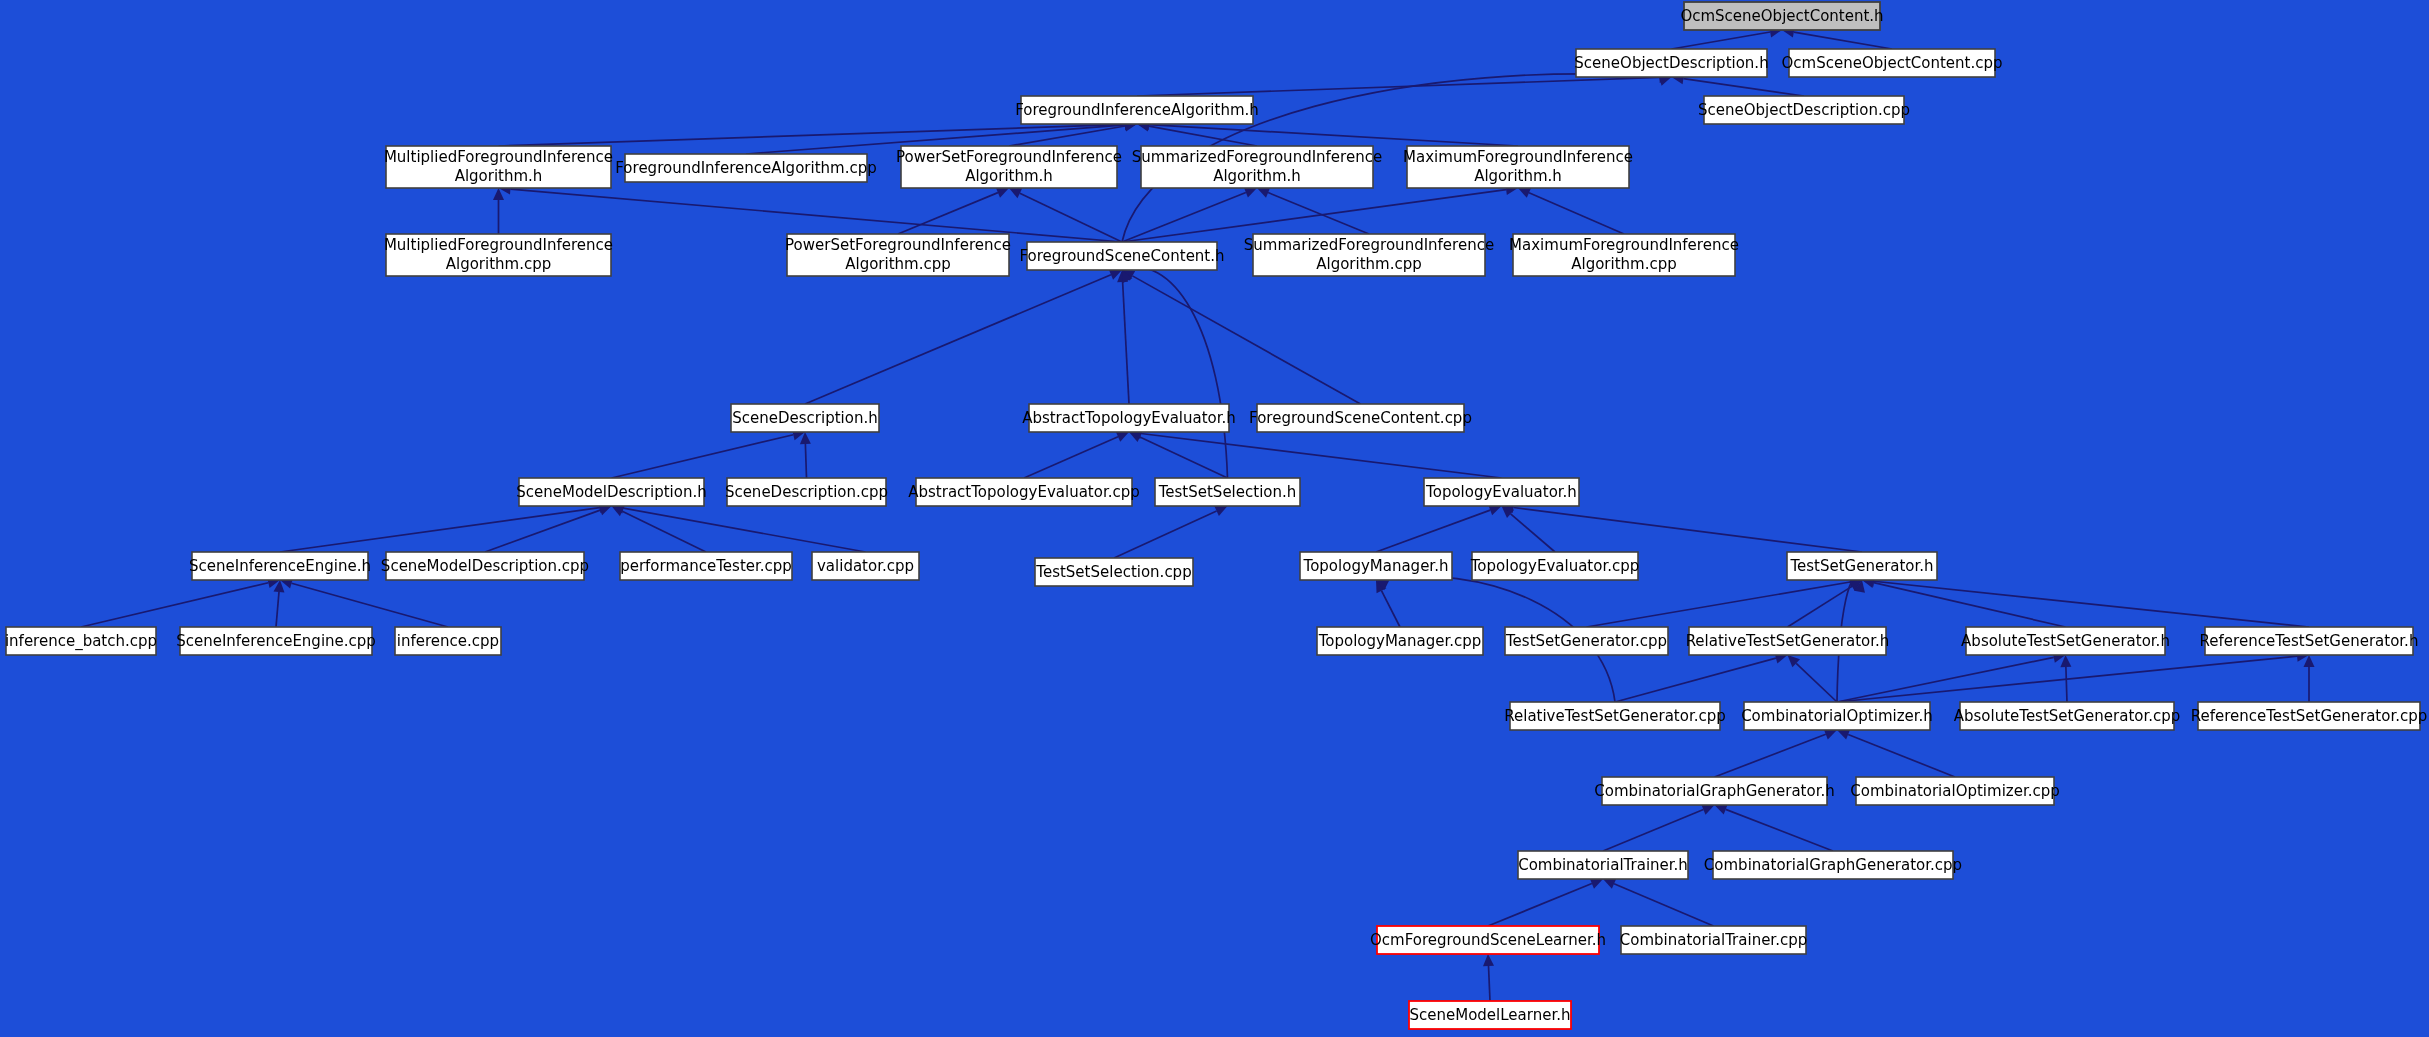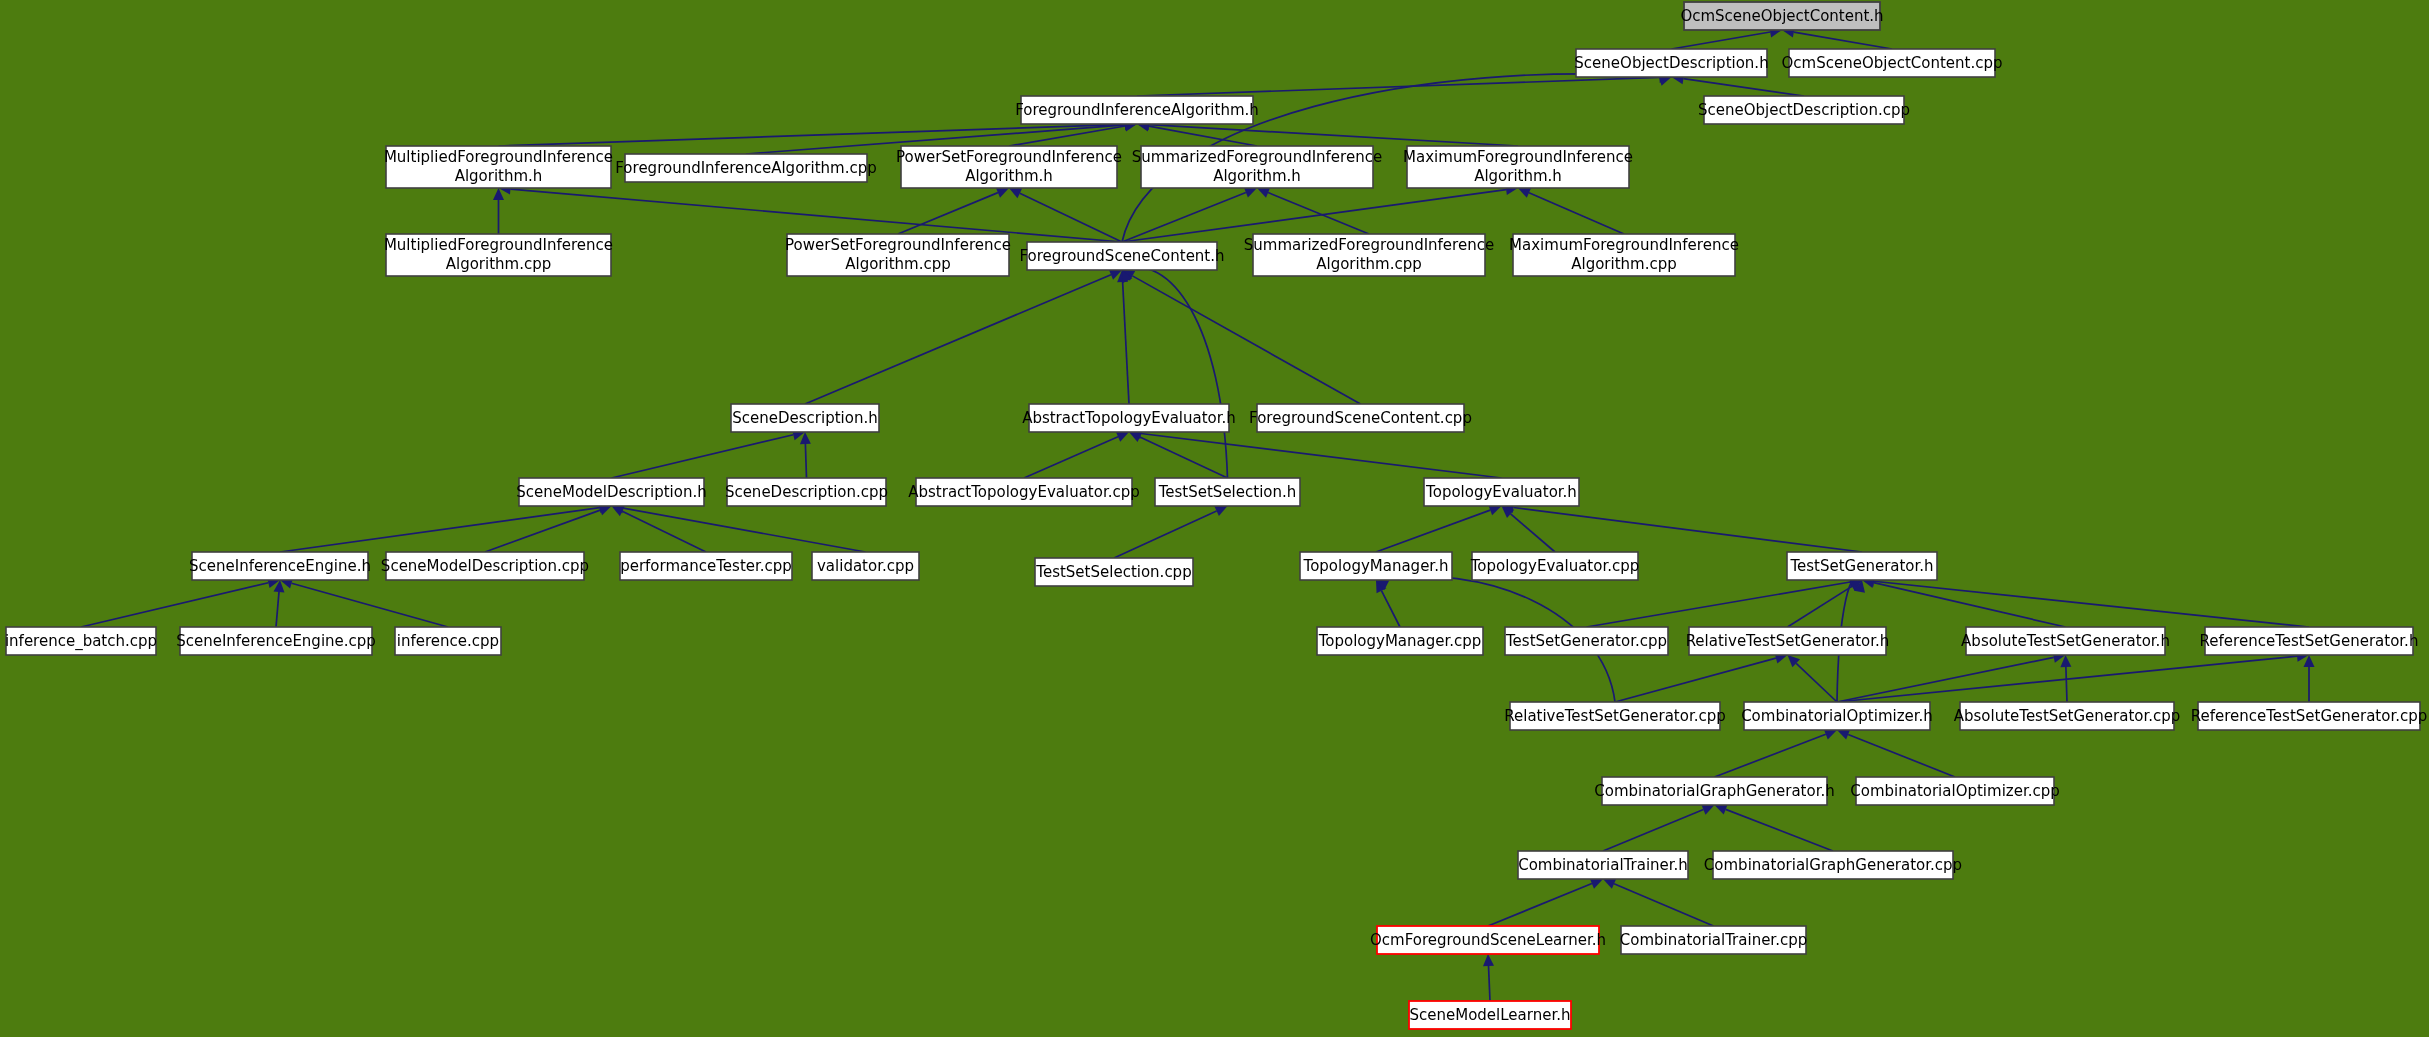--- a/index.html
+++ b/index.html
@@ -1,17 +1,17 @@
 <!DOCTYPE html>
 <html><head>
 <meta charset="utf-8">
 <style>
   html,body{margin:0;padding:0;background:#ffffff;}
   body{font-family:"DejaVu Sans","Liberation Sans",sans-serif;}
-  #graph-wrap{position:relative;width:2429px;height:1037px;overflow:hidden;background:#4d7c0f;}
+  #graph-wrap{position:relative;width:2429px;height:1037px;overflow:hidden;background:#1d4ed8;}
   svg{display:block;}
   .node-box{fill:#ffffff;stroke:#404040;stroke-width:1.6;}
   .node-box.root{fill:#bfbfbf;stroke:#404040;stroke-width:1.8;}
   .node-box.hi{fill:#ffffff;stroke:#ff0000;stroke-width:1.8;}
   .node-label{font-family:"DejaVu Sans","Liberation Sans",sans-serif;font-size:15px;fill:#000000;text-anchor:middle;dominant-baseline:middle;}
   .edge{fill:none;stroke:#191970;stroke-width:1.7;}
   .arrowhead{fill:#191970;stroke:none;}
 </style>
 </head>
 <body>

